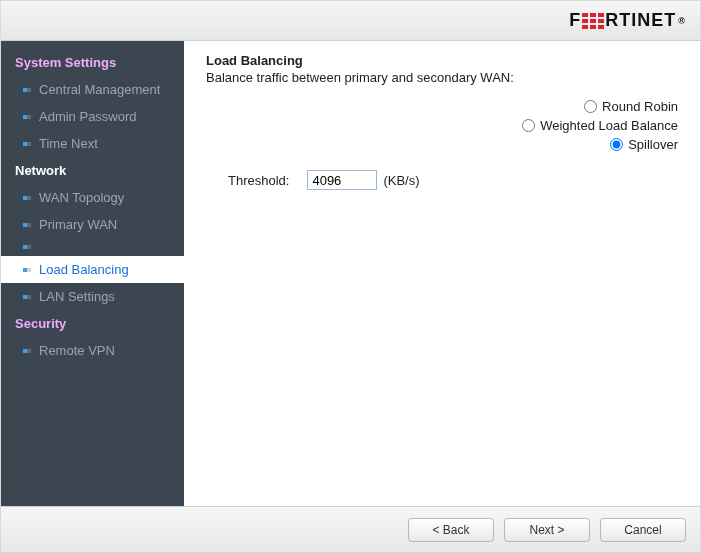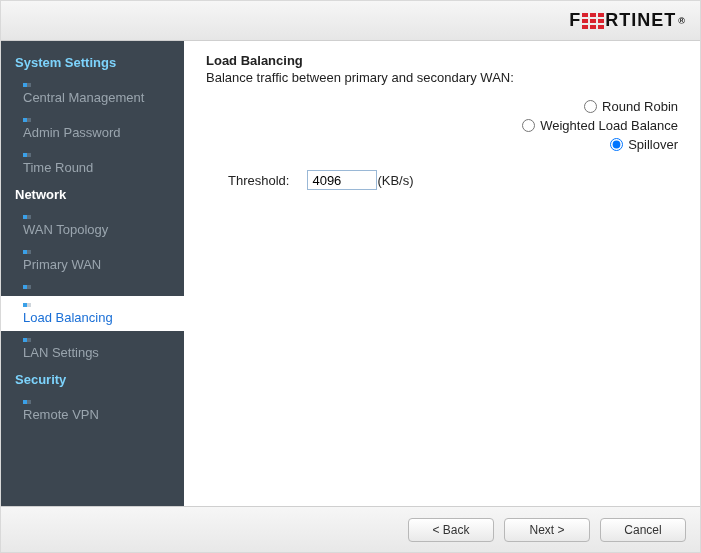--- a/index.html
+++ b/index.html
@@ -9,39 +9,39 @@
   
   .header { height:40px; background:linear-gradient(to bottom,#f6f6f6,#e6e6e6); border-bottom:1px solid #cfcfcf; display:flex; align-items:center; justify-content:flex-end; padding:0 14px; }
   .logo { font-family: "Arial Black", Arial, sans-serif; letter-spacing:1px; font-size:18px; color:#111; font-weight:900; display:flex; align-items:center; }
   .logo .trade { font-size:9px; vertical-align:top; margin-left:2px; }
 
   
   .body { flex:1 1 auto; display:flex; overflow:hidden; }
 
   
   .sidebar { width:183px; background:#3c4650; padding:8px 0 0 0; color:#9aa5ae; font-size:13px; }
-  .side-section { padding:6px 14px; color:#7dd3fc; font-weight:bold; font-size:13px; }
+  .side-section { padding:6px 14px; color:#f0abfc; font-weight:bold; font-size:13px; }
   .side-section.strong { color:#ffffff; }
-  .side-item { display:flex; align-items:flex-start; padding:5px 10px 5px 22px; color:#9aa5ae; cursor:pointer; line-height:17px;flex-direction:column; }
+  .side-item { display:flex; align-items:center; padding:5px 10px 5px 22px; color:#9aa5ae; cursor:pointer; line-height:17px; }
   .side-item.active { background:#fff; color:#1a6fd6; }
   .side-item .bullet { width:8px; height:8px; margin-right:8px; flex:0 0 auto; display:inline-block; }
   .side-item .bullet svg { display:block; }
   .side-item span.label { }
 
   
   .content { flex:1; padding:12px 22px; color:#222; }
   .content h2 { margin:0 0 2px 0; font-size:13px; font-weight:bold; }
   .content .desc { margin:0 0 14px 0; font-size:13px; color:#222; }
   .radio-group { margin-left:4px; }
   .radio-row { display:flex; align-items:center; margin:4px 0; font-size:13px;justify-content:flex-end; }
   .radio-row input[type=radio] { margin:0 5px 0 0; }
   .threshold-row { margin-top:18px; margin-left:22px; font-size:13px; display:flex; align-items:center; }
   .threshold-row label { margin-right:3px; }
   .threshold-row input[type=text] { width:70px; height:20px; border:1px solid #9ab8d6; padding:1px 4px; font-size:13px;margin-left:15px; }
-  .threshold-row .unit { margin-left:0;text-align:center; }
+  .threshold-row .unit { margin-left:6px;text-align:center; }
 
   
   .footer { height:46px; border-top:1px solid #cfcfcf; background:linear-gradient(to bottom,#f6f6f6,#e8e8e8); display:flex; align-items:center; justify-content:flex-end; padding:0 14px; gap:10px; }
   .btn { min-width:86px; height:24px; border:1px solid #b8b8b8; border-radius:4px; background:linear-gradient(to bottom,#ffffff,#e9e9e9); font-size:12px; color:#333; cursor:pointer; padding:4px 12px; }
 </style>
 </head>
 <body>
 
 <div class="app">
 
@@ -87,21 +87,21 @@
           </span>
         <span class="label">Admin Password</span>
       </div>
       <div class="side-item">
         <span class="bullet">
             <svg width="8" height="8">
               <rect x="0" y="2" width="8" height="4" fill="#5c6b78"></rect>
               <rect x="0" y="2" width="4" height="4" fill="#3aa0e8"></rect>
             </svg>
           </span>
-        <span class="label">Time Round</span>
+        <span class="label">Time Next</span>
       </div>
 
       <div class="side-section strong">Network</div>
       <div class="side-item">
         <span class="bullet">
             <svg width="8" height="8">
               <rect x="0" y="2" width="8" height="4" fill="#5c6b78"></rect>
               <rect x="0" y="2" width="4" height="4" fill="#3aa0e8"></rect>
             </svg>
           </span>

